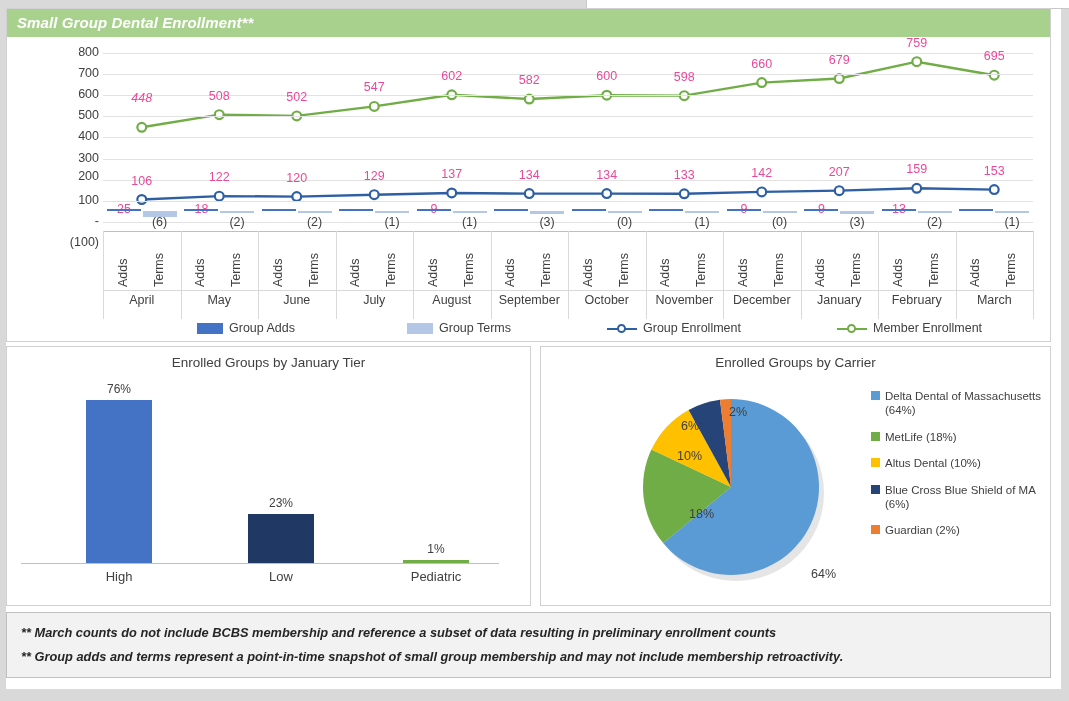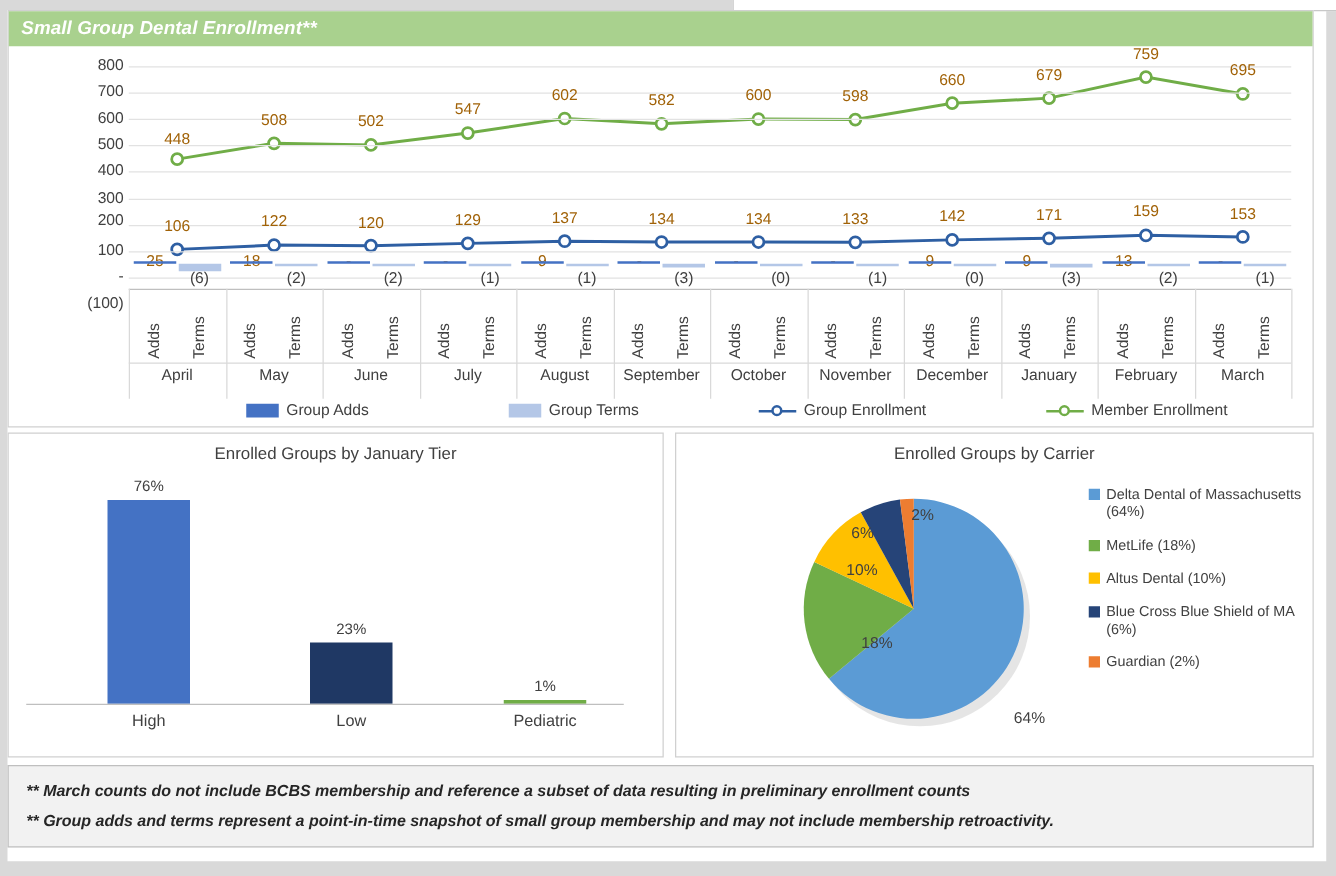--- a/index.html
+++ b/index.html
@@ -30,21 +30,21 @@
     letter-spacing:.1px;
   }
 
   
   .combo-plot{position:absolute;left:96px;top:44px;width:930px;height:172px;}
   .gl{position:absolute;left:0;width:930px;height:1px;background:#e2e2e2;}
   .ylabels{position:absolute;left:40px;top:44px;width:52px;height:190px;}
   .ylabels div{position:absolute;right:0;font-size:12.5px;color:#404040;text-align:right;white-space:nowrap;}
 
   .series-svg{position:absolute;left:0;top:0;width:930px;height:172px;overflow:visible;}
-  .dlabel{position:absolute;font-size:12.5px;color:#a16207;white-space:nowrap;text-align:center;transform:translateX(-50%);}
+  .dlabel{position:absolute;font-size:12.5px;color:#ec4899;white-space:nowrap;text-align:center;transform:translateX(-50%);}
 
   
   .bars-zone{position:absolute;left:96px;top:196px;width:930px;height:26px;}
   .bar{position:absolute;bottom:8px;}
   .bar-adds{background:#4472c4;}
   .bar-terms{background:#b4c7e7;}
 
   
   .cat-axis{position:absolute;left:96px;top:222px;width:930px;height:90px;}
   .cat-axis .vline{position:absolute;top:0;width:1px;height:88px;background:#d9d9d9;}
@@ -152,42 +152,42 @@
         </svg>
     <div class="gl" style="top: 0px;"></div>
         <div class="gl" style="top: 21.1111px;"></div>
         <div class="gl" style="top: 42.2222px;"></div>
         <div class="gl" style="top: 63.3333px;"></div>
         <div class="gl" style="top: 84.4444px;"></div>
         <div class="gl" style="top: 105.556px;"></div>
         <div class="gl" style="top: 126.667px;"></div>
         <div class="gl" style="top: 147.778px;"></div>
         <div class="gl" style="top: 168.889px;"></div>
-        <div class="dlabel" style="left: 38.75px; top: 51px;">448</div>
+        <div class="dlabel" style="left: 38.75px; top: 38px; font-style: italic;">448</div>
         <div class="dlabel" style="left: 116.25px; top: 35.6444px;">508</div>
         <div class="dlabel" style="left: 193.75px; top: 36.9111px;">502</div>
         <div class="dlabel" style="left: 271.25px; top: 27.4111px;">547</div>
         <div class="dlabel" style="left: 348.75px; top: 15.8px;">602</div>
         <div class="dlabel" style="left: 426.25px; top: 20.0222px;">582</div>
         <div class="dlabel" style="left: 503.75px; top: 16.2222px;">600</div>
         <div class="dlabel" style="left: 581.25px; top: 16.6444px;">598</div>
         <div class="dlabel" style="left: 658.75px; top: 3.55556px;">660</div>
         <div class="dlabel" style="left: 736.25px; top: -0.455556px;">679</div>
         <div class="dlabel" style="left: 813.75px; top: -17.3444px;">759</div>
         <div class="dlabel" style="left: 891.25px; top: -3.83333px;">695</div>
         <div class="dlabel" style="left: 38.75px; top: 120.511px;">106</div>
         <div class="dlabel" style="left: 116.25px; top: 117.133px;">122</div>
         <div class="dlabel" style="left: 193.75px; top: 117.556px;">120</div>
         <div class="dlabel" style="left: 271.25px; top: 115.656px;">129</div>
         <div class="dlabel" style="left: 348.75px; top: 113.967px;">137</div>
         <div class="dlabel" style="left: 426.25px; top: 114.6px;">134</div>
         <div class="dlabel" style="left: 503.75px; top: 114.6px;">134</div>
         <div class="dlabel" style="left: 581.25px; top: 114.811px;">133</div>
         <div class="dlabel" style="left: 658.75px; top: 112.911px;">142</div>
-        <div class="dlabel" style="left: 736.25px; top: 111.644px;">171</div>
+        <div class="dlabel" style="left: 736.25px; top: 111.644px;">207</div>
         <div class="dlabel" style="left: 813.75px; top: 109.322px;">159</div>
         <div class="dlabel" style="left: 891.25px; top: 110.589px;">153</div>
         <div class="dlabel" style="left: 20.925px; top: 148.889px;">25</div>
         <div class="dlabel" style="left: 98.425px; top: 148.889px;">18</div>
         <div class="dlabel" style="left: 175.925px; top: 148.889px;">-</div>
         <div class="dlabel" style="left: 253.425px; top: 148.889px;">-</div>
         <div class="dlabel" style="left: 330.925px; top: 148.889px;">9</div>
         <div class="dlabel" style="left: 408.425px; top: 148.889px;">-</div>
         <div class="dlabel" style="left: 485.925px; top: 148.889px;">-</div>
         <div class="dlabel" style="left: 563.425px; top: 148.889px;">-</div>

